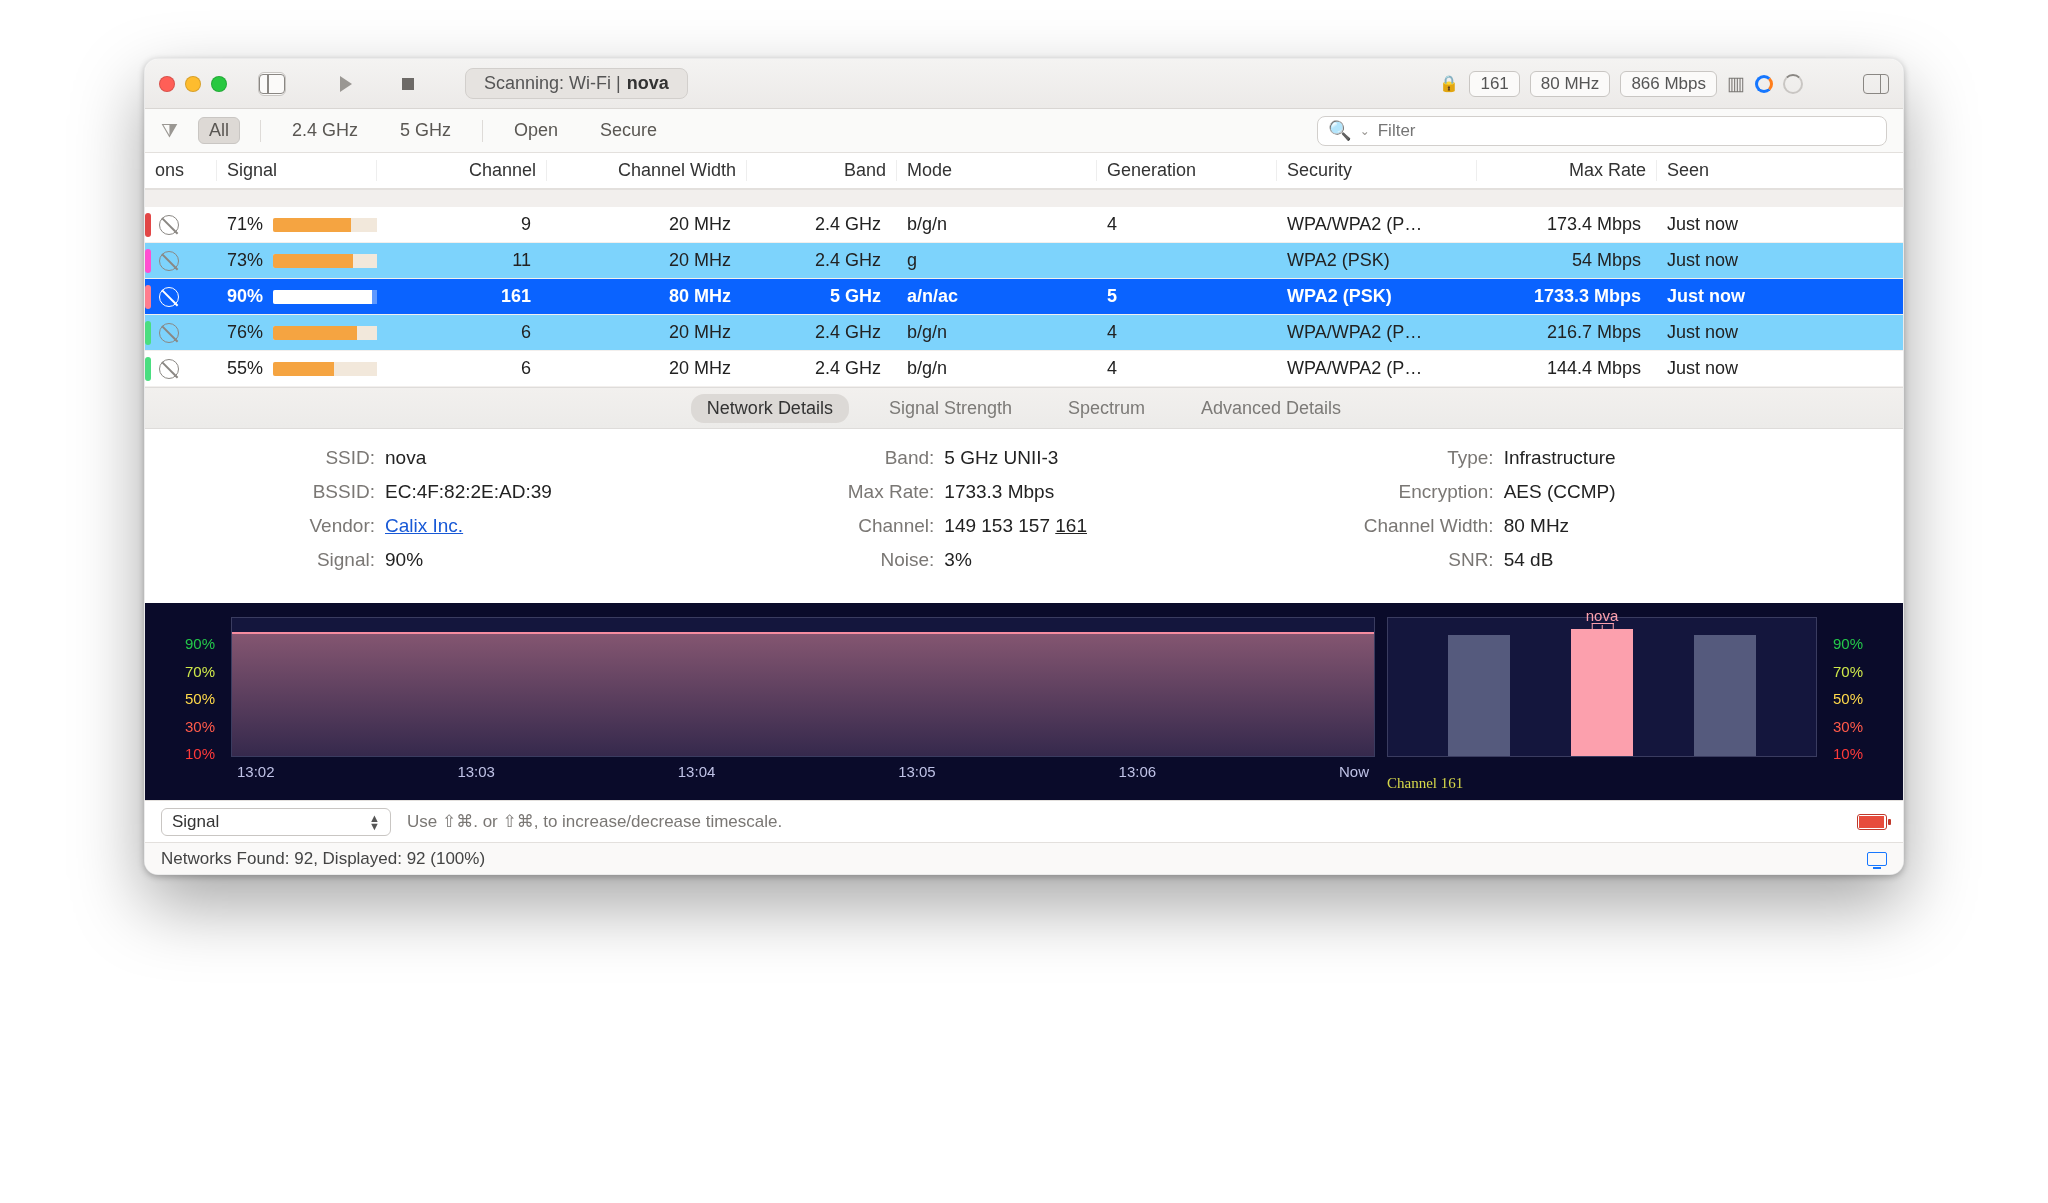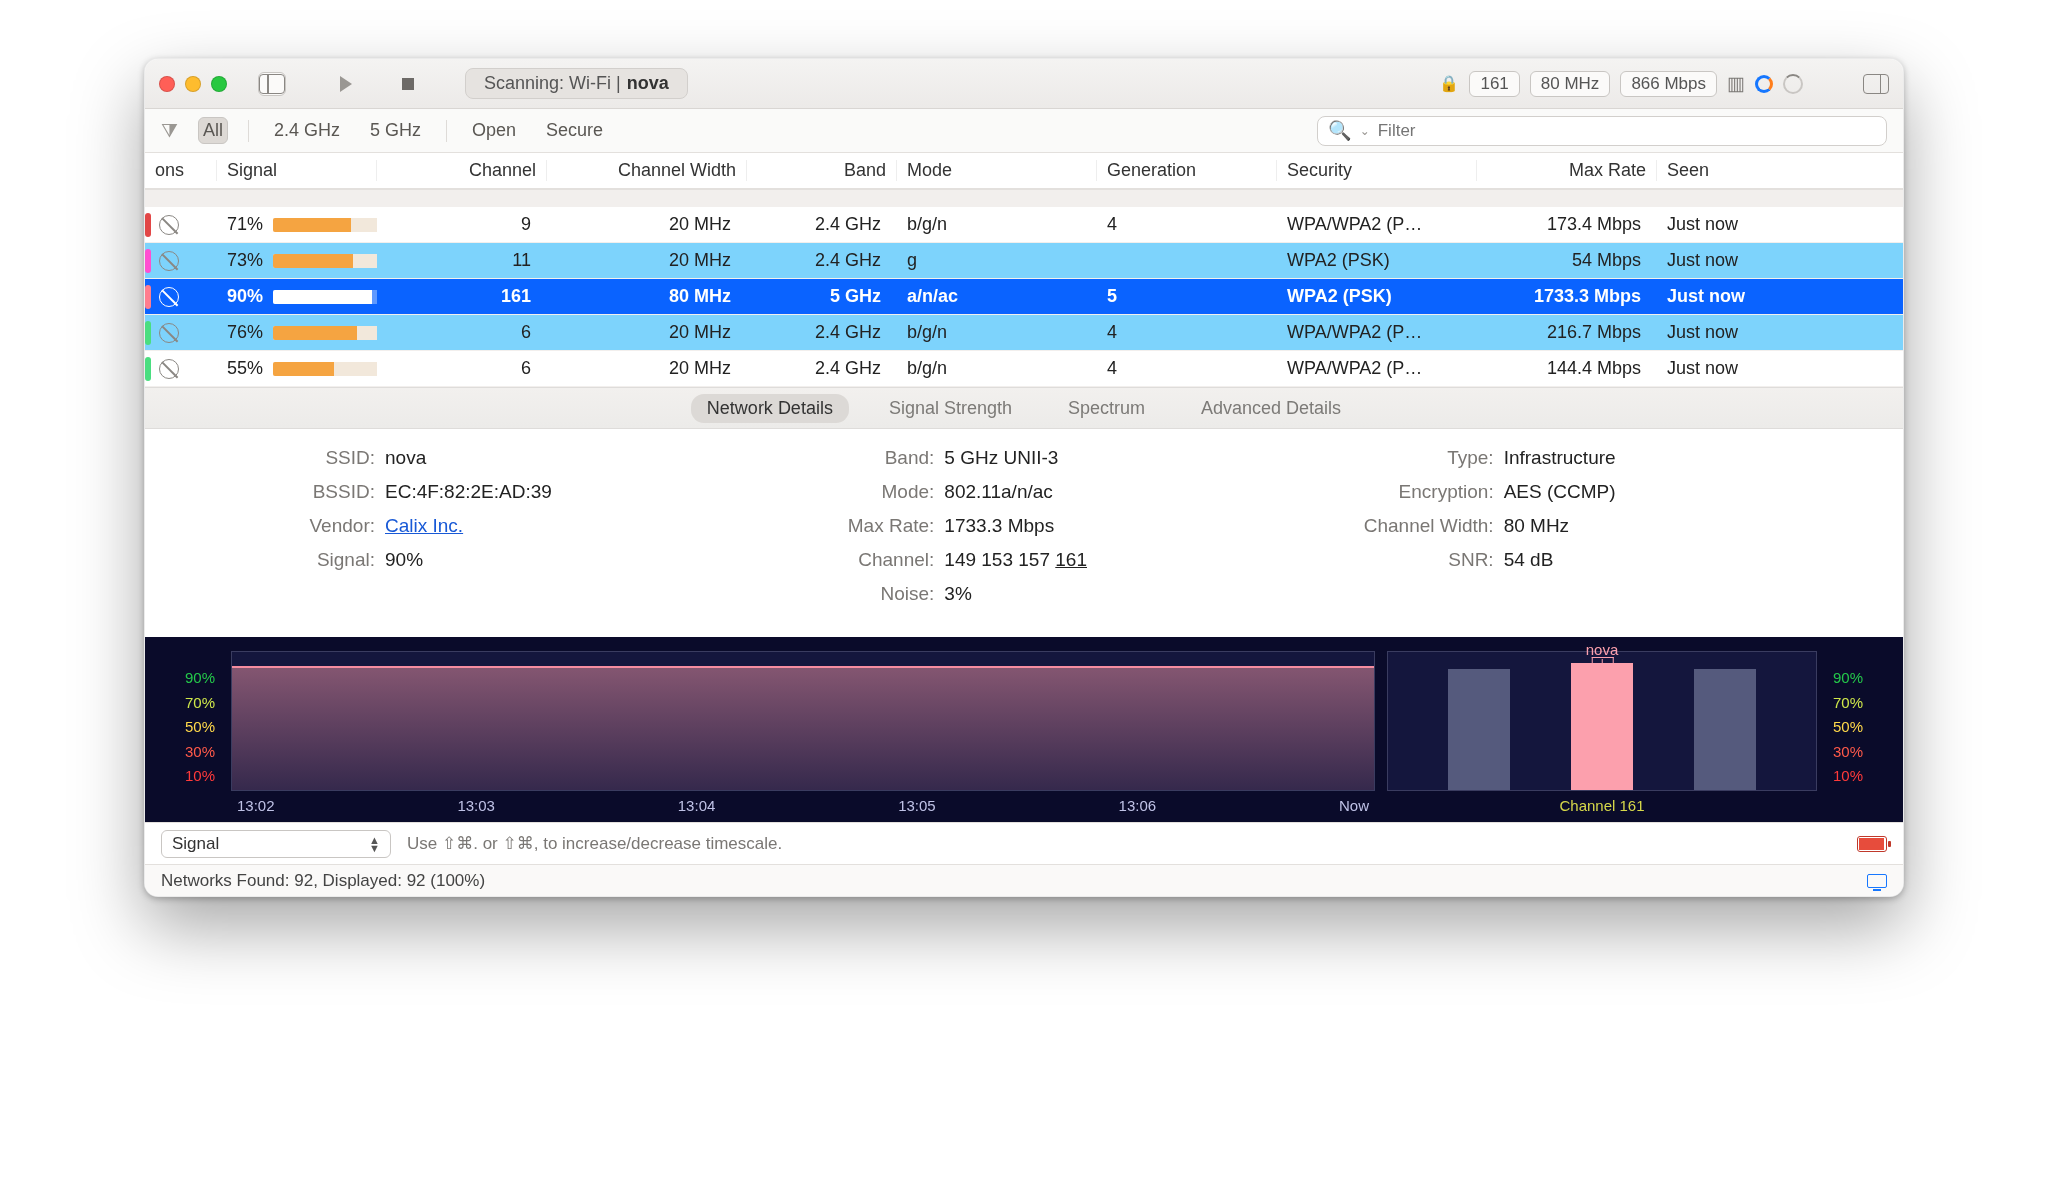--- a/index.html
+++ b/index.html
@@ -21,21 +21,21 @@
   .pill { padding:2px 10px; border:1px solid #c9c6c3; border-radius:6px; background:#fbfaf9; color:#555; font-size:17px; }
   .lock-icon { color:#8a8783; font-size:16px; }
   .spinner { width:20px; height:20px; border:2px solid #c9c6c3; border-top-color:#8a8783; border-radius:50%; }
   .ring-icon { width:18px; height:18px; border:3px solid #1677ff; border-radius:50%; border-right-color:#ff7d1a; position:relative; }
   .sidebar-btn { width:26px; height:20px; border:1.5px solid #8a8783; border-radius:4px; position:relative; }
   .sidebar-btn::before { content:""; position:absolute; left:7px; top:0; bottom:0; width:1.5px; background:#8a8783; }
   .sidebar-btn.right::before { left:auto; right:7px; }
   
   .filterbar { height:44px; background:#fafaf9; border-bottom:1px solid #e3e0dd; display:flex; align-items:center; padding:0 16px; gap:20px; }
   .funnel { color:#9a9793; }
-  .chip { padding:2px 4px; border-radius:6px; color:#5a5753; font-size:18px; border:1px solid transparent;}
+  .chip { padding:2px 10px; border-radius:6px; color:#5a5753; font-size:18px; border:1px solid transparent;}
   .chip.active { background:#ddd9d5; border-color:#c9c6c3; }
   .vsep { width:1px; height:22px; background:#dedbd8; }
   .search { margin-left:auto; width:570px; height:30px; border:1px solid #d2cfcc; border-radius:8px; background:#fff; display:flex; align-items:center; padding:0 10px; gap:8px; }
   .search input { border:none; outline:none; flex:1; font-size:17px; background:transparent; color:#555; }
   .mag { color:#6d6a67; }
   .caret { color:#9a9793; font-size:12px; }
   
   .thead { height:36px; border-bottom:1px solid #e3e0dd; display:grid; grid-template-columns: 72px 160px 170px 200px 150px 200px 180px 200px 180px 140px; align-items:center; color:#333; font-size:18px; }
   .thead > div { padding:0 10px; border-right:1px solid #eee; white-space:nowrap; overflow:hidden; text-overflow:ellipsis; }
   .thead > div:last-child { border-right:none; }
@@ -78,21 +78,21 @@
   .area { position:absolute; left:0; right:0; bottom:0; height:88%; background:linear-gradient(rgba(245,150,165,.5),rgba(245,150,165,.15)); }
   .line { position:absolute; left:0; right:0; top:12%; height:2px; background:#f58ca0; }
   .xaxis { display:flex; justify-content:space-between; font-size:15px; color:#bfc2e6; padding:6px 6px 0 6px; }
   .plot-right { width:430px; display:flex; flex-direction:column; }
   .barplot { height:140px; border:1px solid #3a3c60; background:#14163d; position:relative; display:flex; align-items:flex-end; justify-content:space-around; padding:0 30px; }
   .cbar { width:62px; background:#555a7d; }
   .cbar.on { background:#fca0ad; position:relative; }
   .marker { position:absolute; top:-22px; left:50%; transform:translateX(-50%); color:#fca0ad; font-size:15px; white-space:nowrap;}
   .marker::after { content:""; position:absolute; left:50%; top:18px; width:1px; height:10px; background:#fca0ad;}
   .marker::before { content:""; position:absolute; left:20%; top:16px; width:60%; height:6px; border:1px solid #fca0ad; border-bottom:none;}
-  .rxlabel { text-align:center; color:#d6d84a; font-size:15px; padding-top:6px; }
+  .rxlabel { color:#d6d84a; font-size:15px; padding-top:18px;font-family:Liberation Serif, serif; }
   
   .bottombar { height:42px; border-top:1px solid #e3e0dd; display:flex; align-items:center; padding:0 16px; gap:16px; color:#7a7774; font-size:17px; background:#fff;}
   .select { width:230px; height:28px; border:1px solid #c9c6c3; border-radius:6px; background:#fff; padding:0 10px; display:flex; align-items:center; justify-content:space-between; font-size:17px; color:#333;}
   .updn { line-height:8px; font-size:11px; color:#555;}
   .battery { margin-left:auto; width:30px; height:16px; border:1.5px solid #c0392b; border-radius:3px; position:relative;}
   .battery::after{content:"";position:absolute;right:-5px;top:4px;width:3px;height:6px;background:#c0392b;border-radius:1px;}
   .battery .lvl{position:absolute;left:1px;top:1px;bottom:1px;width:90%;background:#e74c3c;}
   
   .statusbar { height:32px; border-top:1px solid #e3e0dd; background:#faf9f8; display:flex; align-items:center; padding:0 16px; font-size:17px; color:#444;}
   .monitor { margin-left:auto; width:20px; height:14px; border:1.5px solid #1677ff; border-radius:2px; position:relative;}
@@ -297,24 +297,20 @@
             <div class="dlabel">Signal:</div>
             <div class="dval">90%</div>
           </div>
       </div>
       <div class="dcol">
         <div class="drow">
             <div class="dlabel">Band:</div>
             <div class="dval">5 GHz UNII-3</div>
           </div>
         <div class="drow">
-            <div class="dlabel">Mode:</div>
-            <div class="dval">802.11a/n/ac</div>
-          </div>
-        <div class="drow">
             <div class="dlabel">Max Rate:</div>
             <div class="dval">1733.3 Mbps</div>
           </div>
         <div class="drow">
             <div class="dlabel">Channel:</div>
             <div class="dval"><span>149 153 157 </span><u>161</u></div>
           </div>
         <div class="drow">
             <div class="dlabel">Noise:</div>
             <div class="dval">3%</div>

